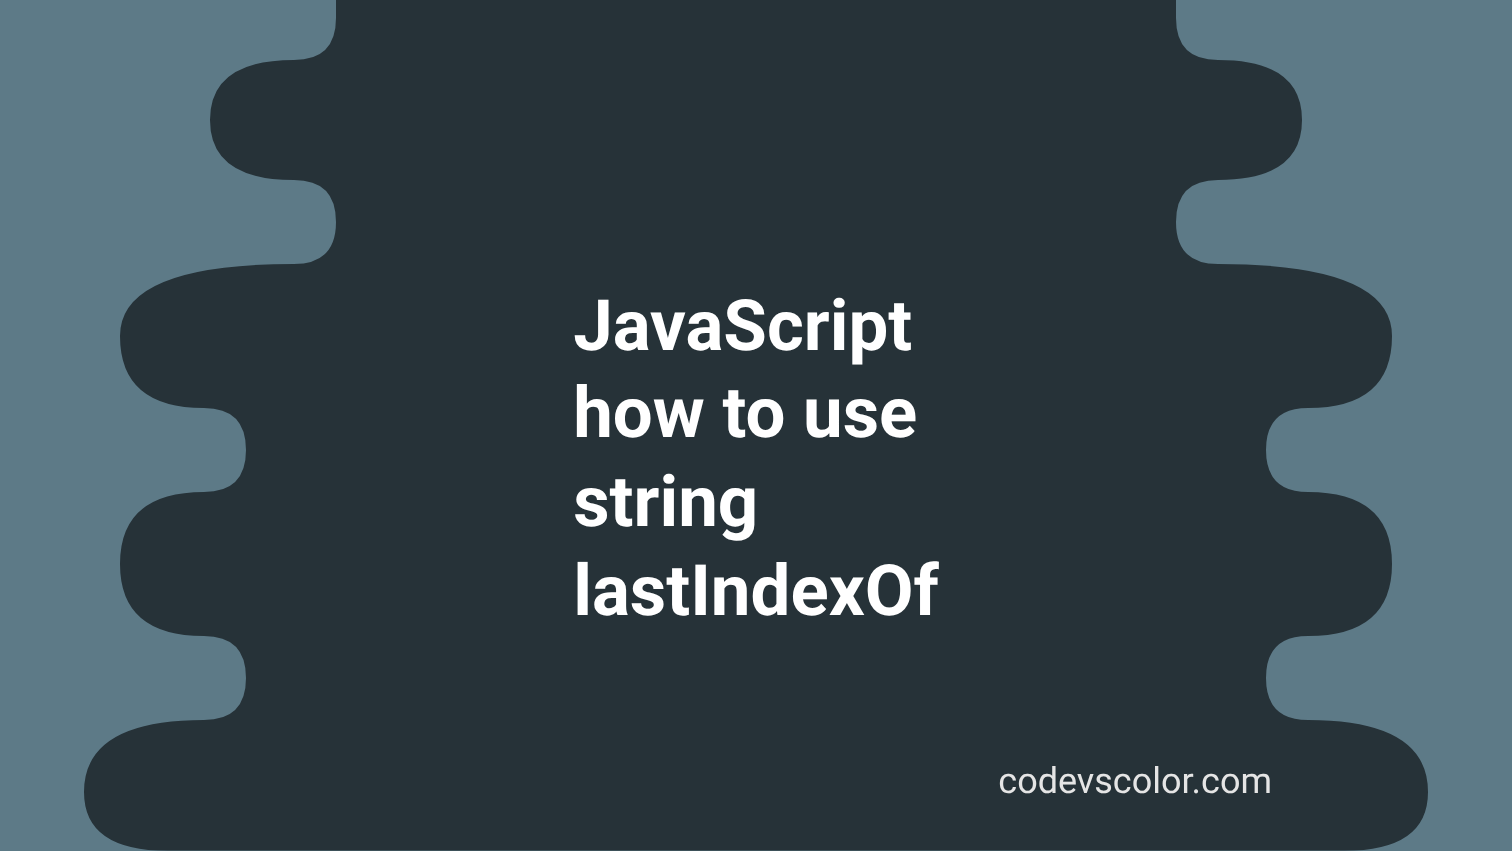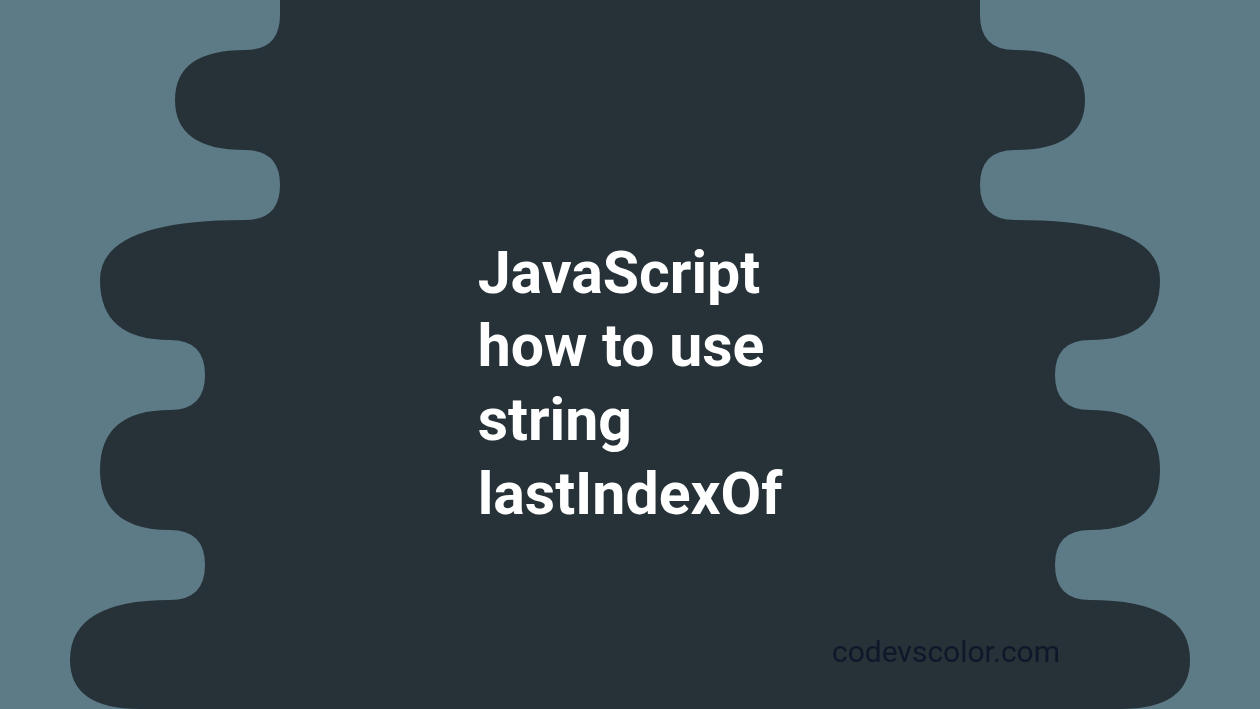--- a/index.html
+++ b/index.html
@@ -37,21 +37,21 @@
       line-height: 1.25;
       white-space: pre-line;
       z-index: 2;
       margin-top: 28px;
     }
     
     .watermark {
       position: absolute;
       bottom: 40px;
       right: 200px;
-      color: #0f172a;
+      color: #e5e5e5;
       font-size: 30px;
       font-weight: 400;
       z-index: 2;
     }
   </style>
 </head>
 <body>
 
 <div class="blob-container">
   <svg width="1260" height="709" viewBox="0 0 1260 709" xmlns="http://www.w3.org/2000/svg">

